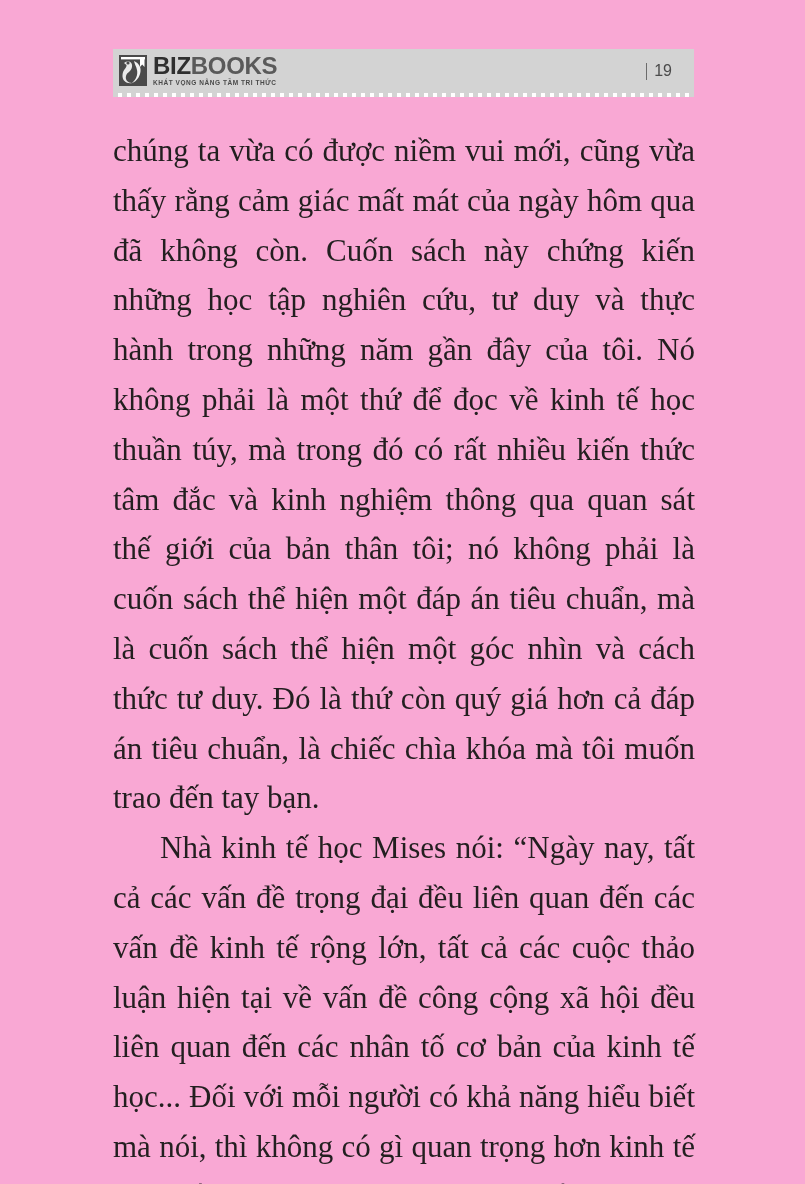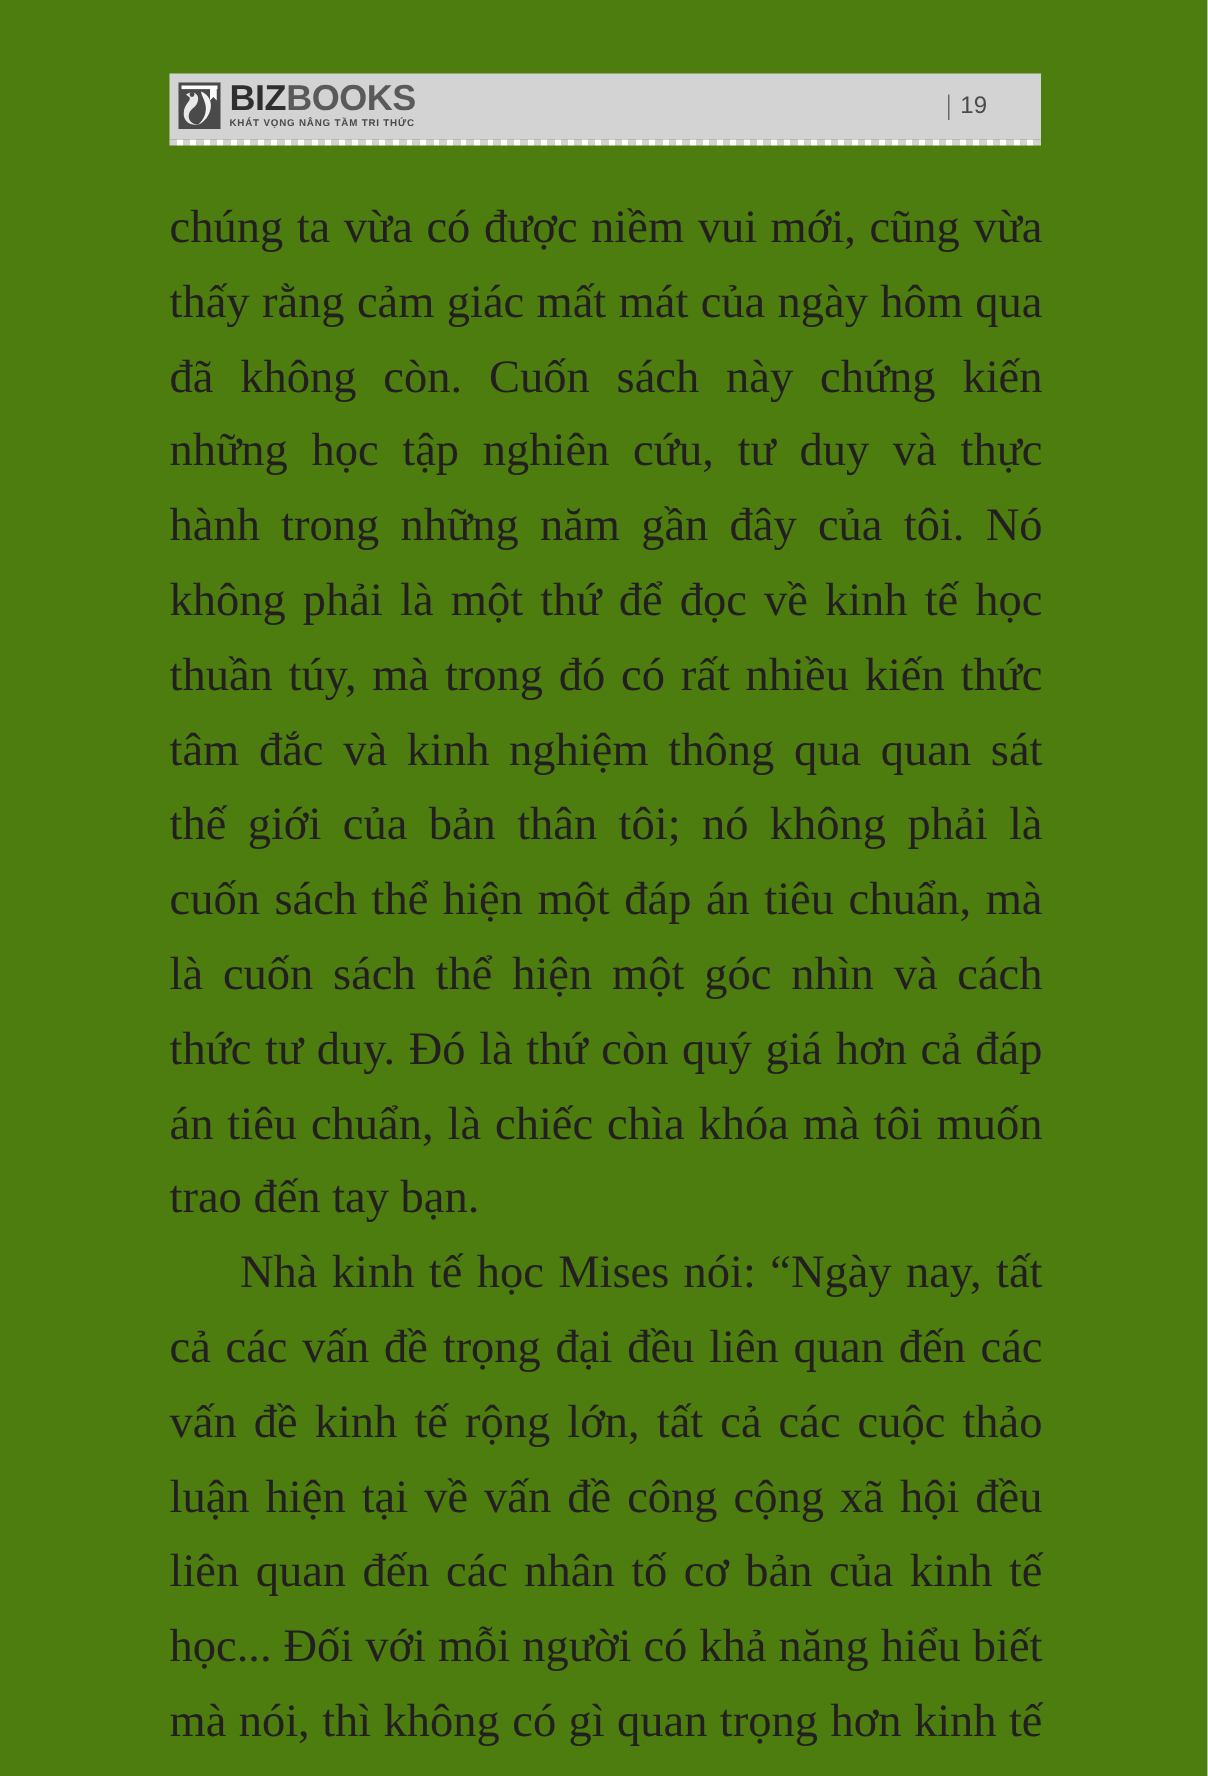--- a/index.html
+++ b/index.html
@@ -13,21 +13,21 @@
     height: 1184px;
     position: relative;
     overflow: hidden;
     font-family: "Liberation Serif", "DejaVu Serif", serif;
     color: #231f20;
   }
 
   .page {
     position: absolute;
     inset: 0;
-    background: #4d7c0f;
+    background: #f9a8d4;
     text-decoration: underline;
   }
 
   
   .header-band {
     position: absolute;
     left: 113px;
     top: 49px;
     width: 581px;
     height: 44px;
@@ -93,21 +93,21 @@
     letter-spacing: 0.55px;
     color: #4a4a4a;
     margin-top: 2.5px;
     white-space: nowrap;
   }
 
   .folio {
     display: flex;
     align-items: center;
     gap: 7px;
-    padding-right: 36px;
+    padding-right: 22px;
     font-family: "Liberation Sans", "DejaVu Sans", sans-serif;
     font-size: 16px;
     color: #4b4b4b;
   }
   .folio-rule {
     display: inline-block;
     width: 1px;
     height: 17px;
     background: #6b6b6b;
   }

